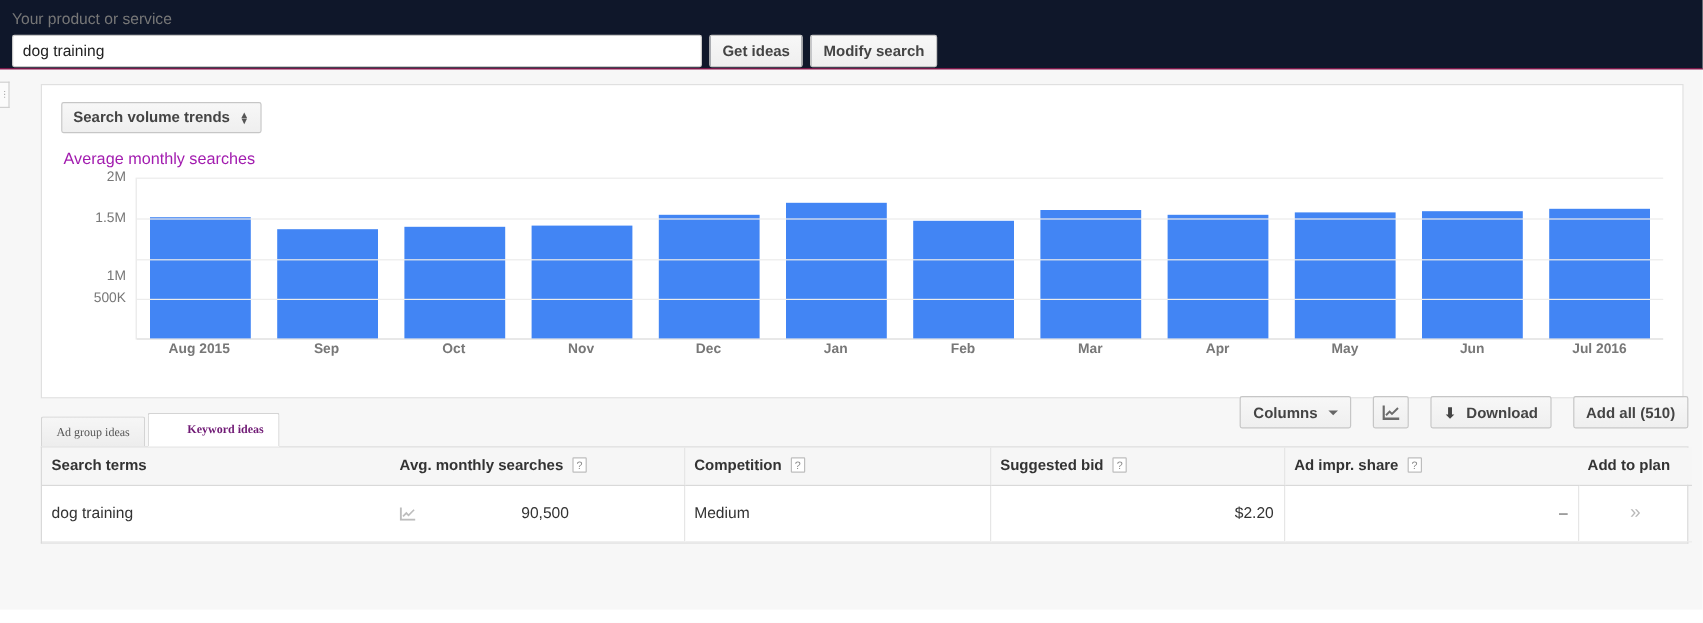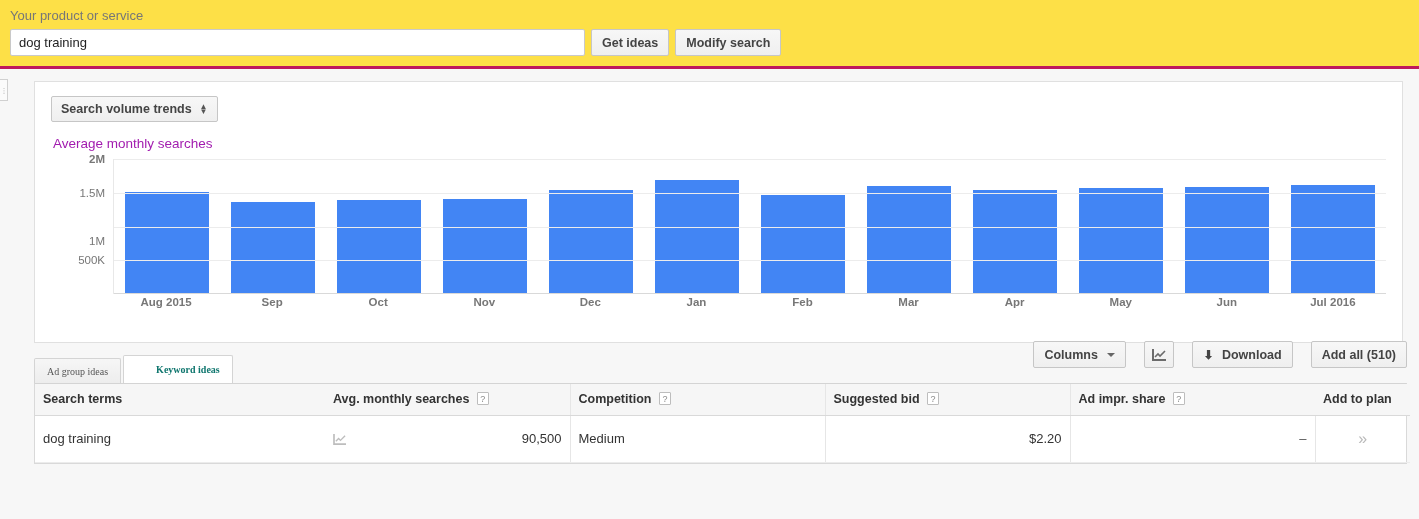--- a/index.html
+++ b/index.html
@@ -8,24 +8,24 @@
     width: 1419px; height: 519px;
     font-family: "Liberation Sans", sans-serif;
     background: #ffffff;
     color: #222;
     font-size: 13px;
     overflow: hidden;
   }
 
   
   .topbar {
-    background: #fde047;
+    background: #0f172a;
     padding: 8px 0 0 0;
-    height: 69px;
-    border-bottom: 3px solid #be185d;
+    height: 58px;
+    border-bottom: 1px solid #be185d;
     position: relative;
   }
   .topbar-label {
     color: #777;
     font-size: 13px;
     margin: 0 0 6px 10px;
   }
   .search-row {
     display: flex;
     align-items: flex-start;
@@ -195,21 +195,21 @@
     border-bottom: none;
     background: linear-gradient(#f6f6f6, #ededed);
     color: #555;
     cursor: pointer;
     margin-right: 2px;
     border-radius: 2px 2px 0 0;
     font-family: Liberation Serif, serif;
   }
   .tab.active {
     background: #fff;
-    color: #0f766e;
+    color: #701a75;
     font-weight: bold;
     height: 28px;
     border-color: #d4d4d4;
     padding-left: 32px;
   }
   .toolbar {
     position: absolute;
     right: 0; bottom: 15px;
     display: flex;
     align-items: center;
@@ -311,21 +311,21 @@
       <span class="sel-arrows">
         <span>▲</span>
           <span>▼</span>
       </span>
     </div>
 
     <div class="chart-axis-title">Average monthly searches</div>
 
     <div class="plot-wrap">
       <div class="ylabels" id="ylabels">
-          <div class="ylabel" style="top: 0px; font-weight: bold;">2M</div>
+          <div class="ylabel" style="top: 0px;">2M</div>
           <div class="ylabel" style="top: 33.75px;">1.5M</div>
           <div class="ylabel" style="top: 82px;">1M</div>
           <div class="ylabel" style="top: 101.25px;">500K</div>
         </div>
       <div class="plot" id="plot">
         <div class="baseline"></div>
         <div class="bars" id="bars">
             <div class="bar-slot">
               <div class="bar" title="Aug 2015: 1,500,000" style="height: 101.25px; background: rgb(66, 133, 244);"></div>
             </div>
@@ -451,21 +451,21 @@
         <tr>
           <td>dog training</td>
           <td class="ta-r">
             <div style="display:flex;align-items:center;">
               <span class="trend-cell-ico">
                 <svg class="mini-svg" width="14" height="12" viewBox="0 0 15 13" aria-hidden="true">
                   <path d="M1 1 L1 12 L14 12" fill="none" stroke="#bdbdbd" stroke-width="1.8"></path>
                   <polyline points="3,9 6,6 8,8 13,3" fill="none" stroke="#bdbdbd" stroke-width="1.5"></polyline>
                 </svg>
               </span>
-              <span style="flex:1;text-align:right;">90,500</span>
+              <span style="flex:1;text-align:center;">90,500</span>
             </div>
           </td>
           <td class="col-sep">Medium</td>
           <td class="ta-r col-sep">$2.20</td>
           <td class="ta-r col-sep">
             <span class="dash">–</span>
           </td>
           <td class="ta-c col-sep">
             <span class="chev">»</span>
           </td>

